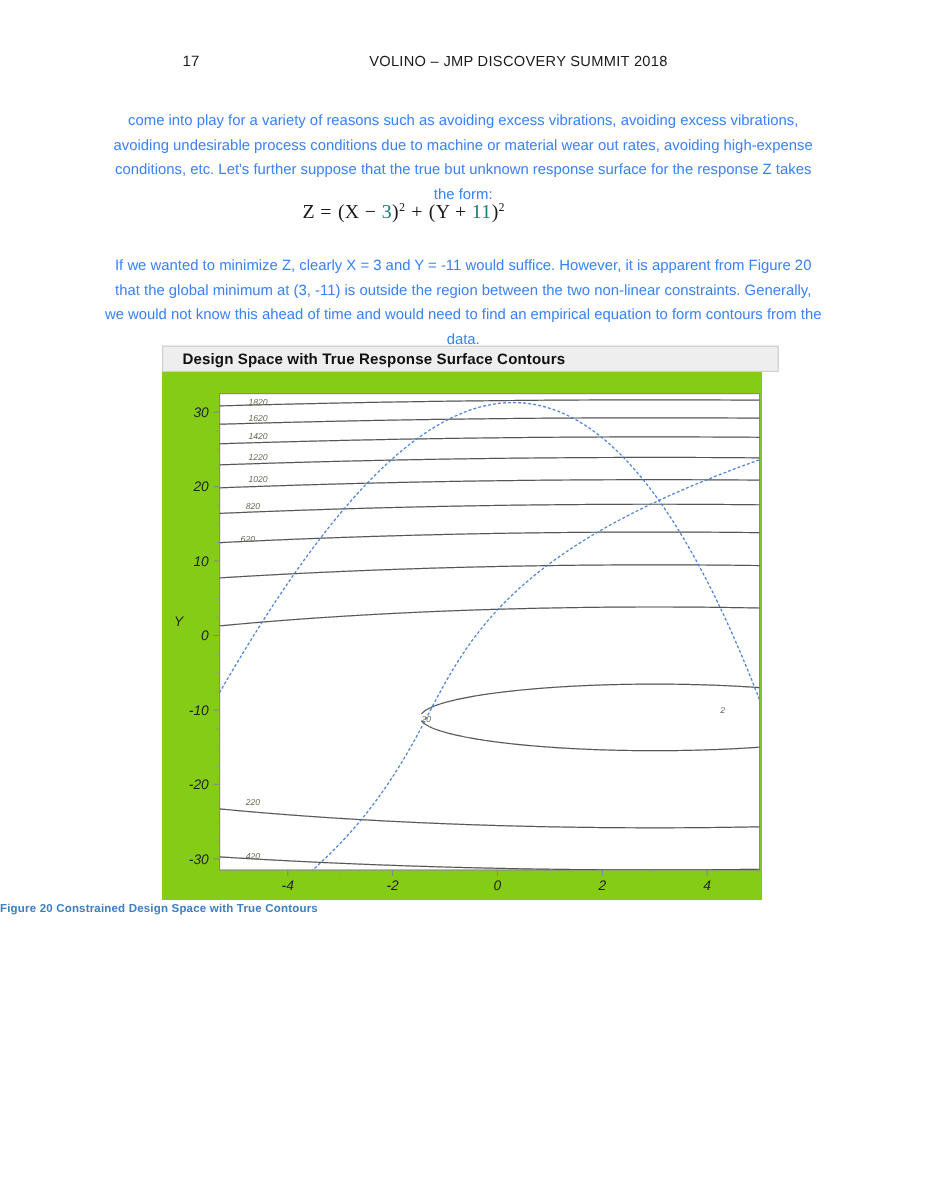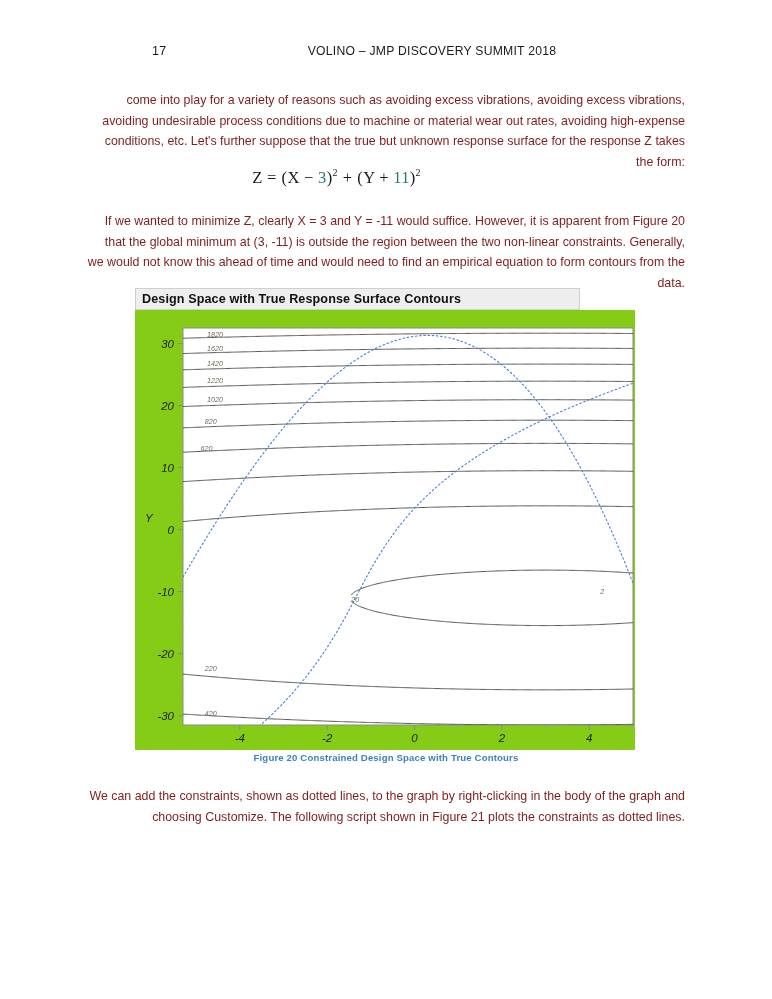--- a/index.html
+++ b/index.html
@@ -48,22 +48,22 @@
     letter-spacing: 0.25px;
     padding-left: 46px;
   }
   
   .body-block {
     position: absolute;
     left: 87px;
     width: 598px;
     font-size: 12.4px;
     line-height: 20.6px;
-    text-align: right;
-    color: #7f1d1d;
+    text-align: center;
+    color: #3b82f6;
   }
   #para1 { top: 90px; }
   #para2 { top: 211px; }
   #para3 { top: 786px; }
 
   
   .equation {
     position: absolute;
     left: 0;
     top: 167px;
@@ -82,49 +82,48 @@
   .eq-sp { display: inline-block; width: 5px; }
 
   
   .figure {
     position: absolute;
     left: 135px;
     top: 288px;
     width: 500px;
   }
   .chart-titlebar {
-    width: 445px;
+    width: 514px;
     height: 22px;
     background: #eeeeee;
     border: 1px solid #cfcfcf;
     box-sizing: border-box;
     display: flex;
     align-items: center;
-    padding-left: 6px;
+    padding-left: 16px;
     text-align: right;
   }
   .chart-title {
     font-size: 12.6px;
     font-weight: bold;
     color: #111;
     letter-spacing: 0.1px;
   }
   .chart-area {
     width: 500px;
     height: 440px;
     background: #84cc16;
     position: relative;
     font-style: italic;
   }
   .figure-caption {
     position: absolute;
     left: 0;
     top: 752px;
     width: 772px;
-    text-align: center;
     font-size: 9.6px;
     font-weight: bold;
     color: #3d7fc1;
     letter-spacing: 0.15px;
   }
   svg { display: block; }
   .axis-text {
     font-family: "Liberation Sans", sans-serif;
     font-size: 11.5px;
     fill: #222;
@@ -258,15 +257,14 @@
             <line x1="498" y1="415" x2="498" y2="418" stroke="#9a9a9a" stroke-width="0.8"></line>
           </g>
           <text x="279.5533980582524" y="448" text-anchor="middle" class="axis-label">X</text>
           <text x="10" y="211.6015625" text-anchor="start" class="axis-label">Y</text>
         </svg>
     </div>
   </div>
 
   <div class="figure-caption">Figure 20 Constrained Design Space with True Contours</div>
 
-  <div class="body-block" id="para3">We can add the constraints, shown as dotted lines, to the graph by right-clicking in the body of the graph and choosing Customize. The following script shown in  Figure 21 plots the constraints as dotted lines.</div>
 
 </div>
 
 </body></html>

